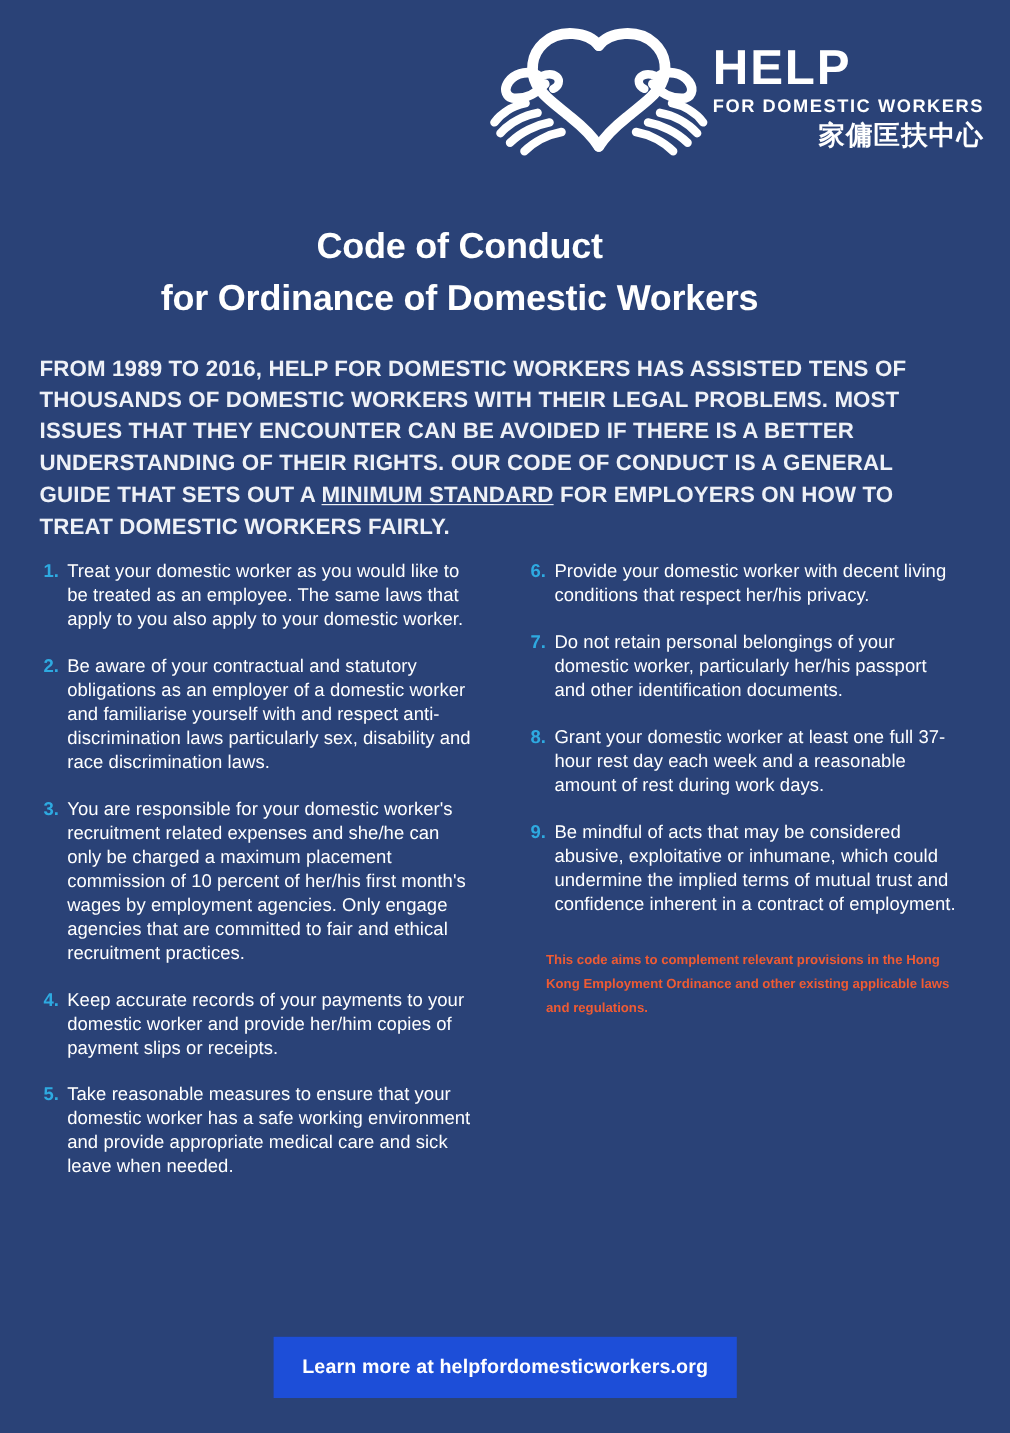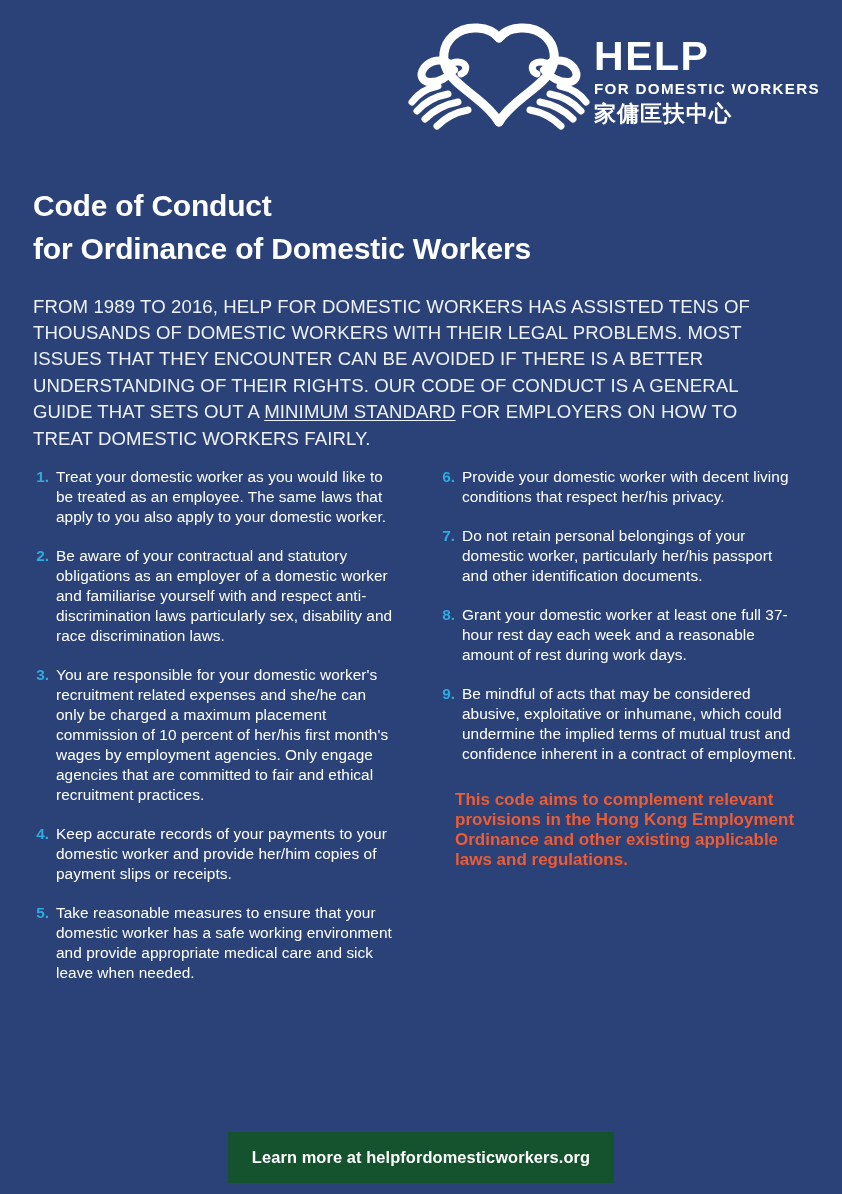--- a/index.html
+++ b/index.html
@@ -49,44 +49,45 @@
     margin-top: 3px;
   }
   .logo-cn {
     font-size: 22px;
     font-weight: 700;
     letter-spacing: 1px;
     line-height: 1.2;
     margin-top: 3px;
     color: #ffffff;
     font-family: "DejaVu Sans", sans-serif;
+    text-align: right;
   }
 
   
   .title {
     position: absolute;
     top: 165px;
     left: 33px;
     font-size: 30px;
     font-weight: 700;
     line-height: 1.42;
     letter-spacing: -0.2px;
     color: #ffffff;
     width: 700px;
   }
-  .title .line { display: block; }
+  .title .line { display: block; text-align: center; }
 
   
   .intro {
     position: absolute;
     top: 275px;
     left: 33px;
     width: 740px;
     font-size: 18.6px;
-    font-weight: 400;
+    font-weight: 700;
     line-height: 26.4px;
     letter-spacing: 0.1px;
     color: #eef1f7;
   }
   .intro .u {
     text-decoration: underline;
     text-underline-offset: 2px;
   }
 
   
@@ -122,44 +123,43 @@
   .rule-text {
     font-size: 15.4px;
     font-weight: 400;
     line-height: 20px;
     color: #ffffff;
     letter-spacing: 0.05px;
   }
 
   .note {
     color: #ef5b33;
-    font-size: 17px;
+    font-size: 11px;
     font-weight: 700;
     line-height: 20px;
     margin-top: 26px;
   }
   .col-right .note { margin-left: 26px; }
 
   
   .cta {
     position: absolute;
     left: 228px;
     top: 1114px;
     width: 386px;
     height: 51px;
-    background: #14532d;
+    background: #1d4ed8;
     display: flex;
     align-items: center;
     justify-content: center;
     color: #ffffff;
     font-size: 16.4px;
     font-weight: 700;
     letter-spacing: 0.1px;
     cursor: pointer;
-    margin-top: 18px;
   }
 </style>
 </head>
 <body>
 
 <div class="header">
 
   <div class="logo-mark">
     <svg viewBox="0 0 190 112" width="190" height="112" aria-hidden="true">
       <g fill="none" stroke="#ffffff" stroke-linecap="round">

